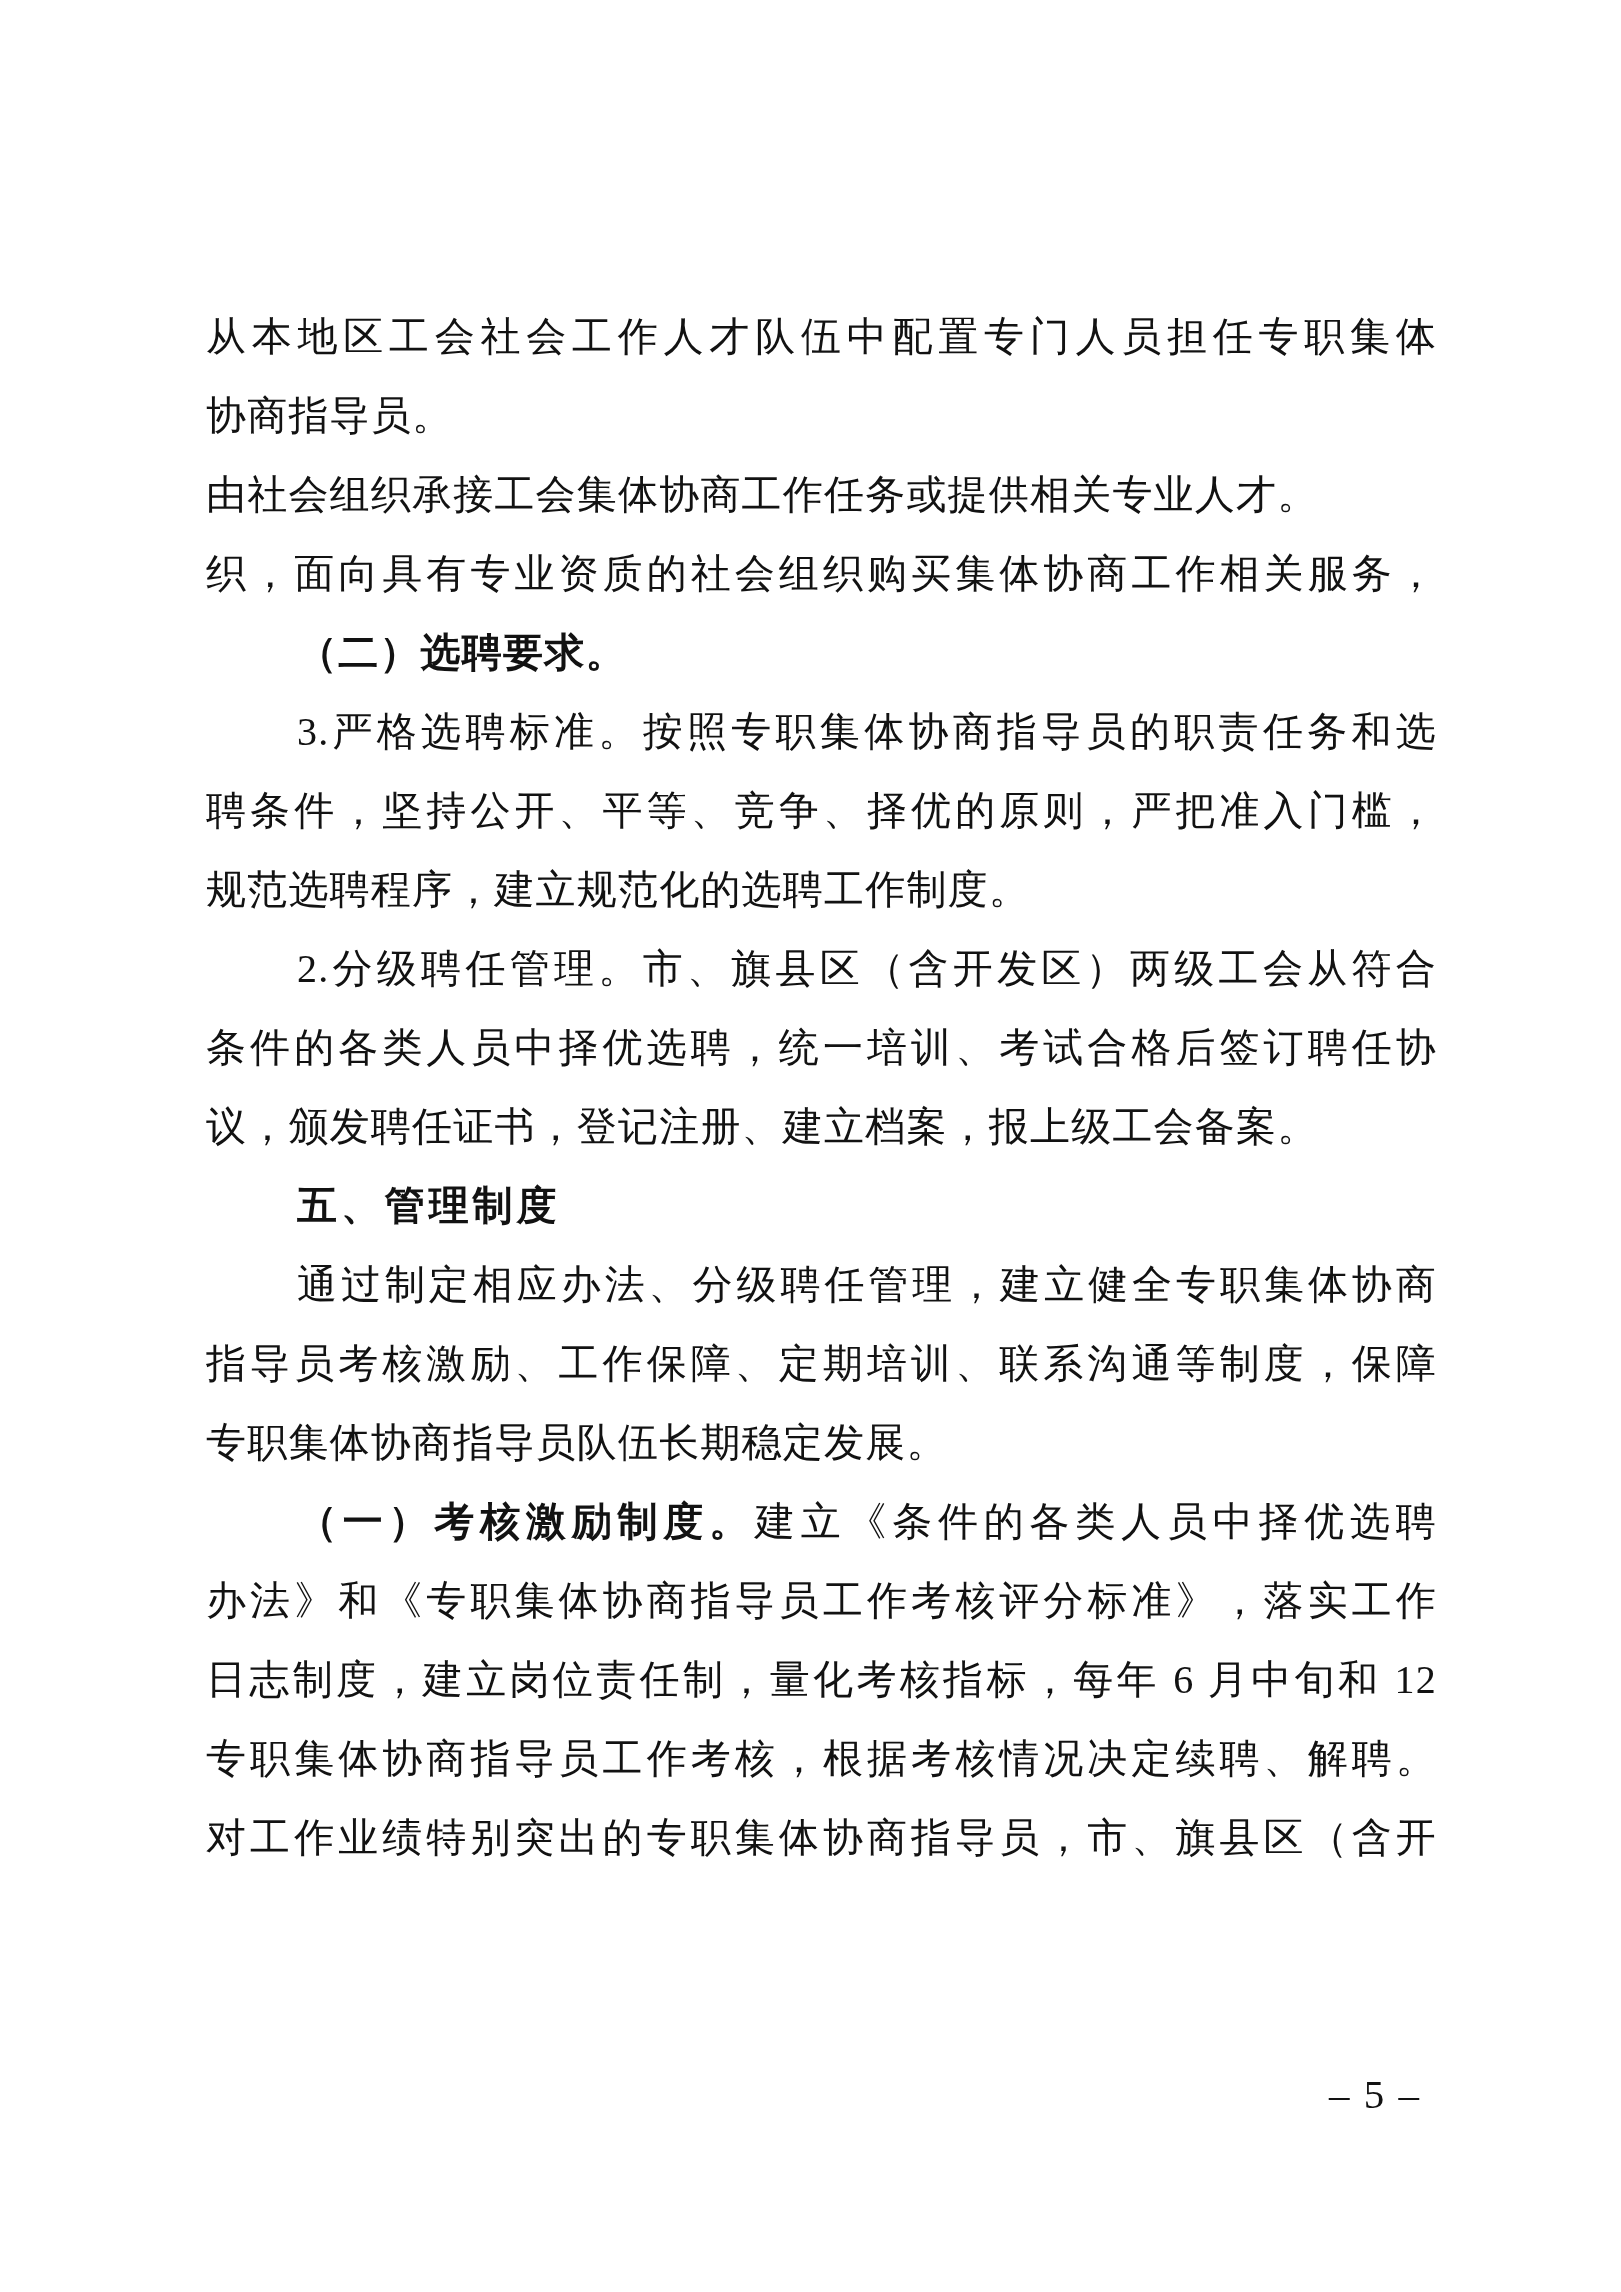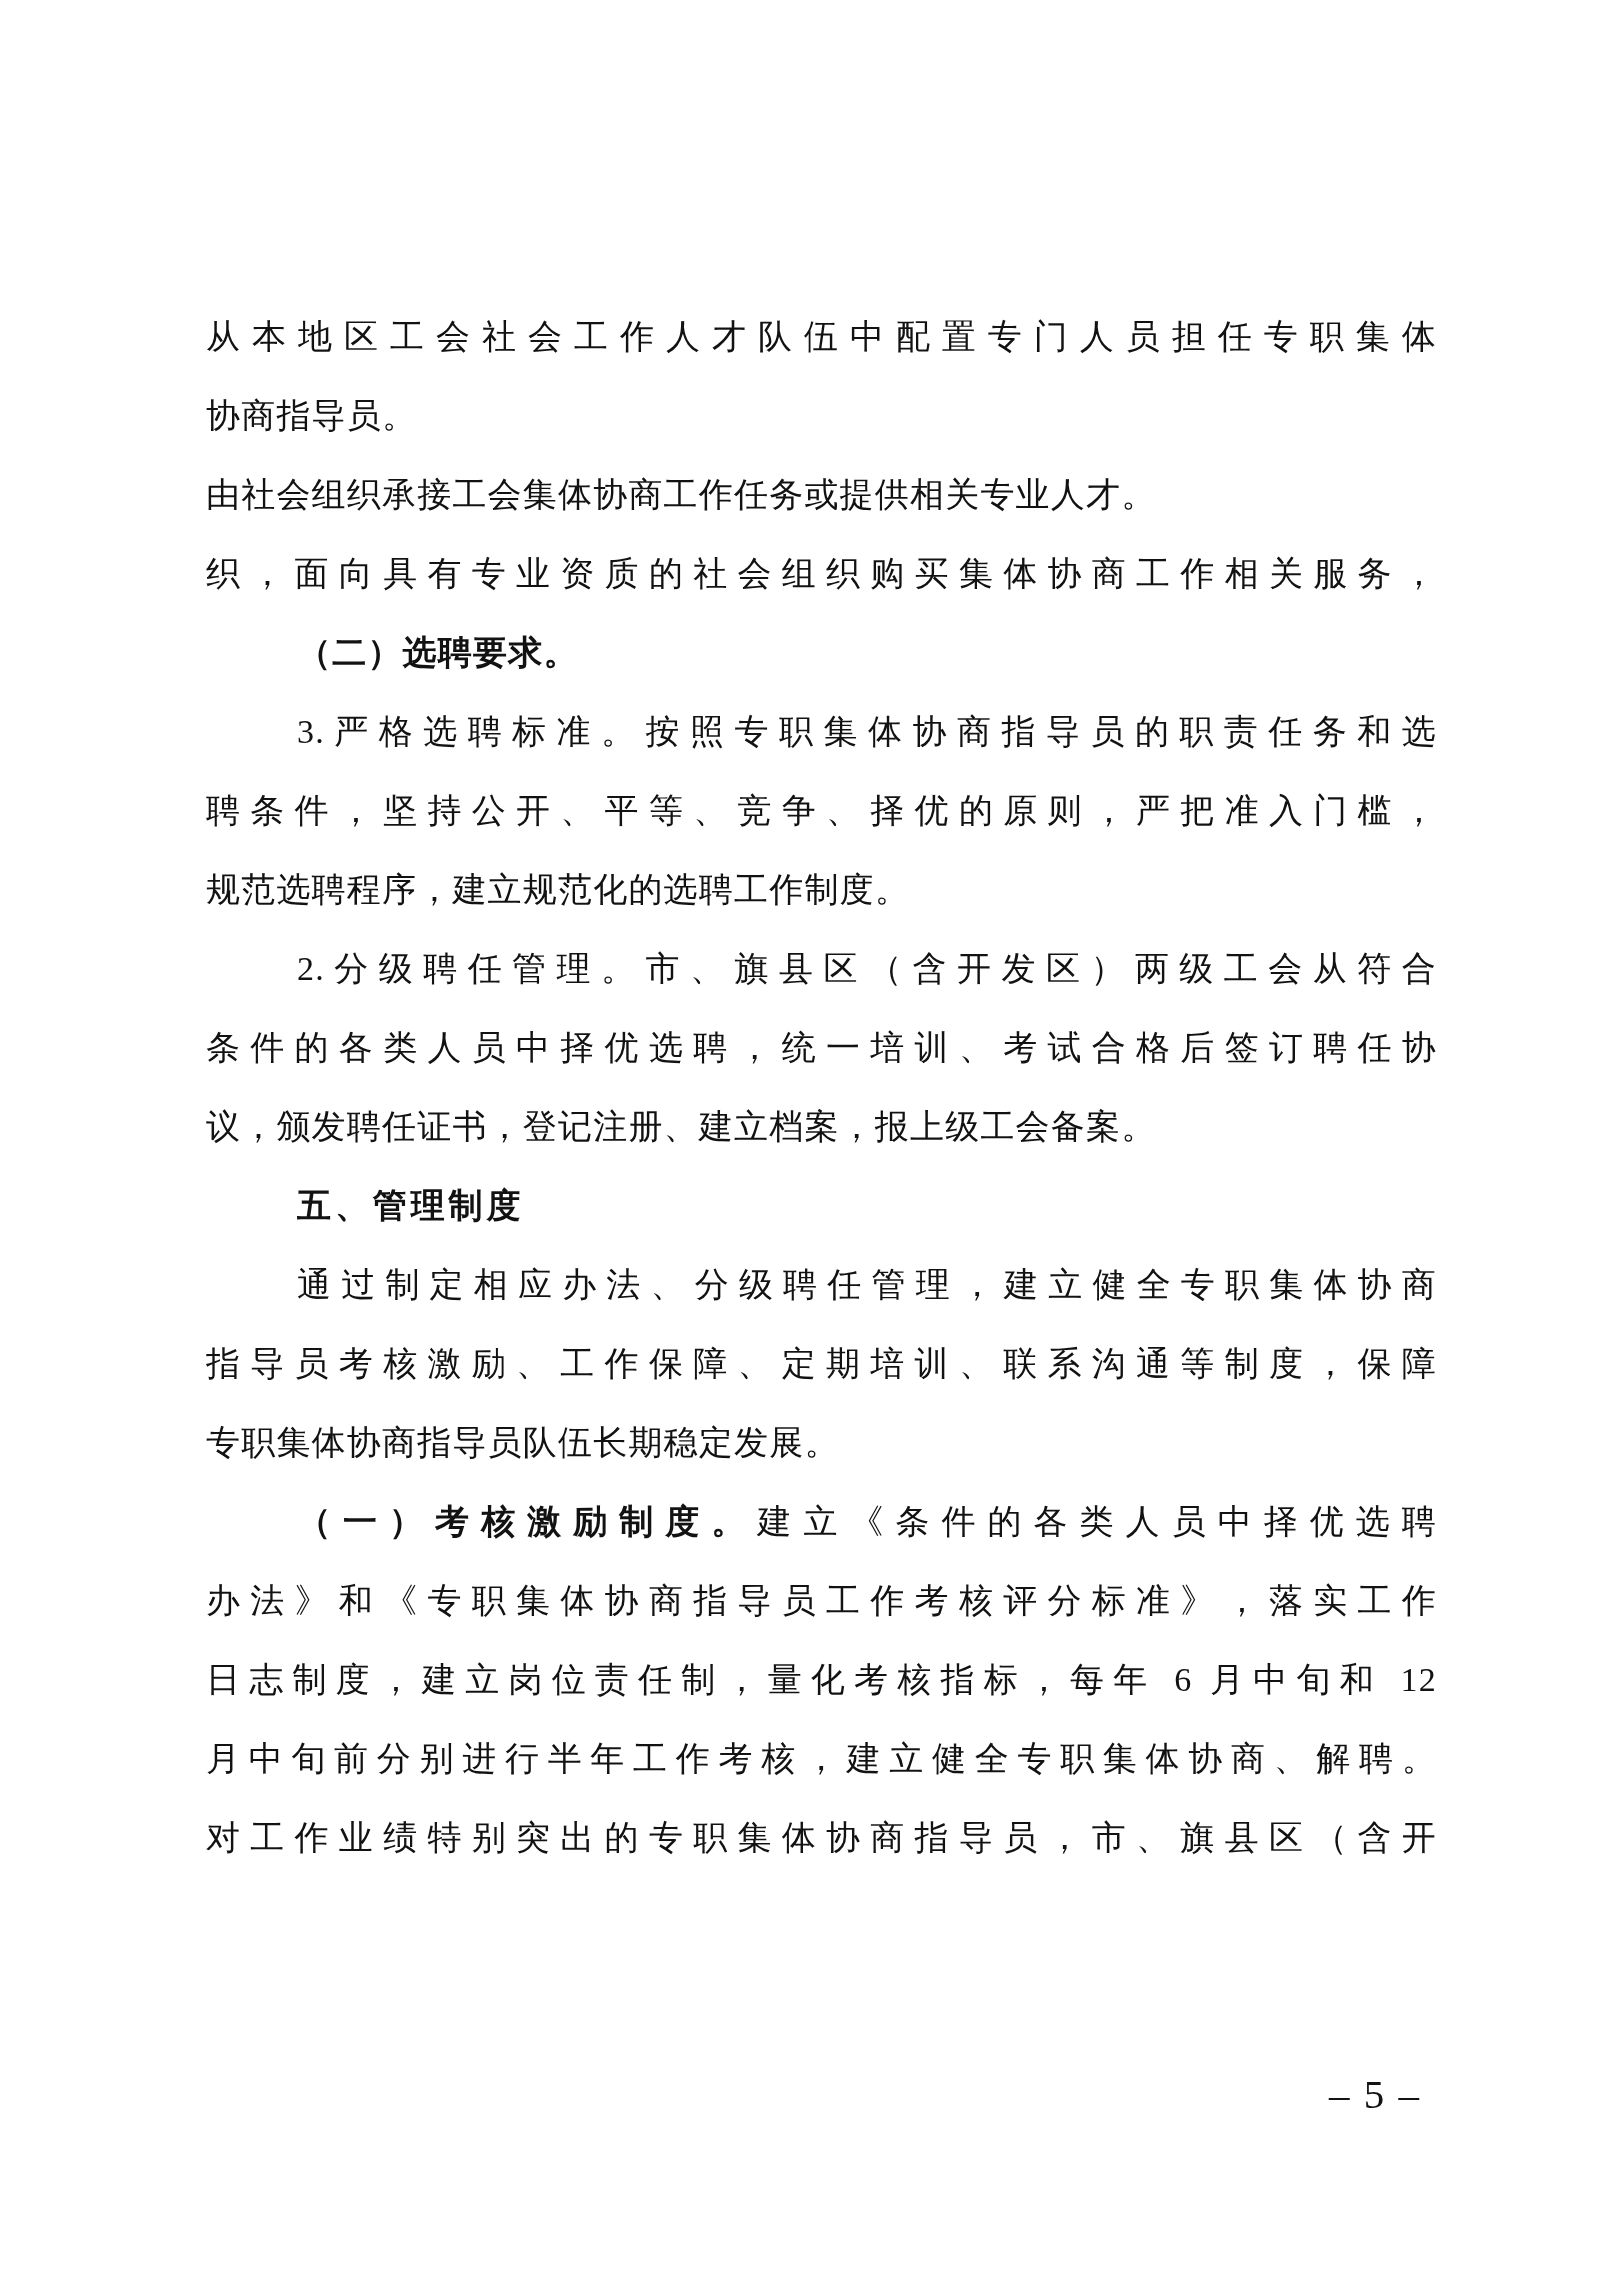--- a/index.html
+++ b/index.html
@@ -18,21 +18,21 @@
   }
   #doc-body {
     position: absolute;
     left: 206px;
     top: 297px;
     width: 1231px;
   }
   .doc-line {
     height: 79px;
     line-height: 79px;
-    font-size: 34px;
+    font-size: 40px;
     letter-spacing: 1.2px;
     white-space: normal;
     text-align: left;
   }
   .doc-line.fill {
     text-align: justify;
     text-align-last: justify;
   }
   .doc-line.indent {
     text-indent: 91px;
@@ -75,18 +75,18 @@
       <div class="doc-line indent fill"><span class="seg-body">2.分级聘任管理。市、旗县区（含开发区）两级工会从符合</span></div>
       <div class="doc-line fill"><span class="seg-body">条件的各类人员中择优选聘，统一培训、考试合格后签订聘任协</span></div>
       <div class="doc-line"><span class="seg-body">议，颁发聘任证书，登记注册、建立档案，报上级工会备案。</span></div>
       <div class="doc-line indent"><span class="seg-heading">五、管理制度</span></div>
       <div class="doc-line indent fill"><span class="seg-body">通过制定相应办法、分级聘任管理，建立健全专职集体协商</span></div>
       <div class="doc-line fill"><span class="seg-body">指导员考核激励、工作保障、定期培训、联系沟通等制度，保障</span></div>
       <div class="doc-line"><span class="seg-body">专职集体协商指导员队伍长期稳定发展。</span></div>
       <div class="doc-line indent fill"><span class="seg-kai">（一）考核激励制度。</span><span class="seg-body">建立《条件的各类人员中择优选聘</span></div>
       <div class="doc-line fill"><span class="seg-body">办法》和《专职集体协商指导员工作考核评分标准》，落实工作</span></div>
       <div class="doc-line fill"><span class="seg-body">日志制度，建立岗位责任制，量化考核指标，每年 6 月中旬和 12</span></div>
-      <div class="doc-line fill"><span class="seg-body">月中旬前分别进行半年工作考核，建立健全专职集体协商、解聘。</span></div>
+      <div class="doc-line fill"><span class="seg-body">专职集体协商指导员工作考核，根据考核情况决定续聘、解聘。</span></div>
       <div class="doc-line fill"><span class="seg-body">对工作业绩特别突出的专职集体协商指导员，市、旗县区（含开</span></div>
     </div>
   <div id="page-number">– 5 –</div>
 </div>
 
 
 </body></html>

